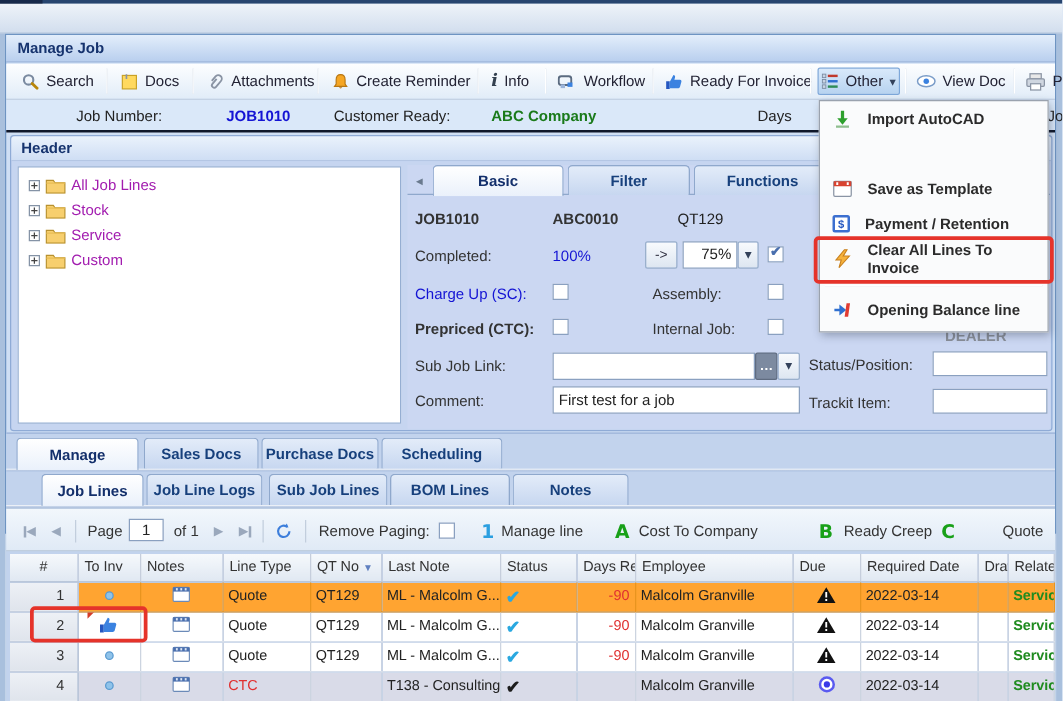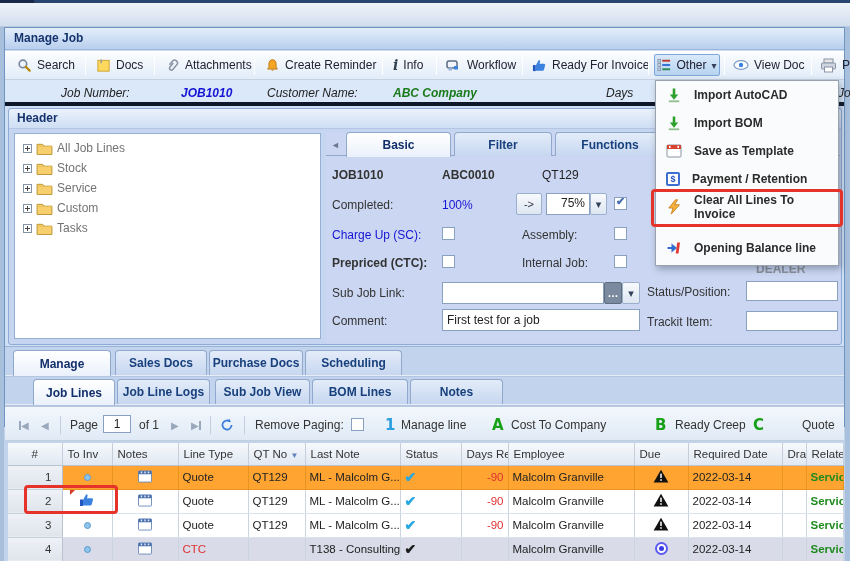--- a/index.html
+++ b/index.html
@@ -18,30 +18,30 @@
 
   .titlebar { position: absolute; left: 0; top: 0; right: 0; height: 22px; background: linear-gradient(#e3eefb,#b9cfee);
     border-bottom: 1px solid #9ab4da; color: #16336e; font-weight: bold; line-height: 21px; padding-left: 9px; }
 
   .toolbar { position: absolute; left: 0; top: 23px; right: 0; height: 29px; background: linear-gradient(#fdfeff,#e1ecf8); border-bottom: 1px solid #c4d2e4; }
   .tb-item { position: absolute; top: 3px; height: 22px; display: flex; align-items: center; gap: 5px; color: #223; cursor: default; padding: 0 3px; }
   .tb-sep { position: absolute; top: 4px; width: 1px; height: 20px; background: #c2cedd; border-right: 1px solid #fff; }
   .tb-btn { border: 1px solid #7da7d9; border-radius: 2px; background: linear-gradient(#d9e9fa,#b7d3f0); }
   .dd-arrow::after { content: "▾"; font-size: 10px; color: #33415a; }
 
-  .info-row { position: absolute; left: 0; top: 52px; right: 0; height: 26px; background: #dae8f9; border-bottom: 4px solid #0f172a; font-style: italic; }
+  .info-row { position: absolute; left: 0; top: 52px; right: 0; height: 26px; background: #dae8f9; border-bottom: 2px solid #0f172a; }
   .info-row span { position: absolute; top: 6px; }
   .v-blue { color: #1414d4; font-weight: bold; }
   .v-green { color: #1a7a1a; font-weight: bold; }
 
   .groupbox { position: absolute; left: 3px; top: 80px; width: 834px; height: 237px; border: 1px solid #8fabd6; border-radius: 3px; background: #c6d5f0; }
   .gb-title { position: absolute; left: 0; top: 0; right: 0; height: 20px; background: linear-gradient(#eaf2fc,#cfdef4); border-bottom: 1px solid #b4c6e4; color: #16336e; font-weight: bold; line-height: 19px; padding-left: 8px; border-radius: 3px 3px 0 0; }
 
   .tree { position: absolute; left: 5px; top: 24px; width: 307px; height: 206px; background: #fff; border: 1px solid #95aed2; padding-top: 4px; }
-  .tree-item { height: 20px; display: flex; align-items: center; gap: 4px; padding-left: 8px; color: #737373; }
+  .tree-item { height: 20px; display: flex; align-items: center; gap: 4px; padding-left: 8px; color: #a21caf; }
   .plusbox { width: 9px; height: 9px; border: 1px solid #8593a6; background: #fff; position: relative; flex: 0 0 9px; }
   .plusbox::before { content: ""; position: absolute; left: 1px; right: 1px; top: 3px; height: 1px; background: #444; }
   .plusbox::after  { content: ""; position: absolute; top: 1px; bottom: 1px; left: 3px; width: 1px; background: #444; }
 
   .rpanel { position: absolute; left: 317px; top: 23px; width: 514px; height: 211px; background: #cbd7f2; }
   .tabstrip { position: absolute; left: 0; top: 0; right: 0; height: 24px; border-bottom: 1px solid #8fa8cc; }
   .tab { position: absolute; top: 0; height: 24px; line-height: 24px; text-align: center; font-weight: bold; font-size: 12px; color: #17407c;
     background: linear-gradient(#e3ecf9,#c7d7f0); border: 1px solid #8fa8cc; border-bottom: none; border-radius: 4px 4px 0 0; }
   .tab.active { background: linear-gradient(#ffffff,#eaf1fb); color: #132f6b; height: 25px; z-index: 2; }
   .scrolltab { position: absolute; left: 2px; top: 5px; width: 15px; height: 16px; color: #6a7a8e; font-size: 9px; line-height: 16px; text-align: center; }
@@ -191,21 +191,21 @@
             <rect x="1.5" y="5" width="14" height="6" rx="1" fill="#cfd6e0" stroke="#8a94a4"></rect>
             <rect x="4.5" y="9" width="8" height="5" fill="#fff" stroke="#8a94a4"></rect>
           </svg>
         <span>P</span>
       </div>
     </div>
 
     <div class="info-row">
       <span style="left:56px">Job Number:</span>
       <span class="v-blue" style="left:176px">JOB1010</span>
-      <span style="left:262px">Customer Name:</span>
+      <span style="left:262px">Customer Ready:</span>
       <span class="v-green" style="left:388px">ABC Company</span>
       <span style="left:601px">Days</span>
       <span style="left:833px">Jo</span>
     </div>
 
     <div class="groupbox">
       <div class="gb-title">Header</div>
 
       <div class="tree">
         <div class="tree-item">
@@ -233,28 +233,20 @@
           <span>Service</span>
         </div>
         <div class="tree-item">
           <span class="plusbox"></span>
           <svg width="17" height="13" viewBox="0 0 18 14">
               <path d="M1 2.5h6l1.5 2H17v9H1z" fill="#f7cf6e" stroke="#b8912f"></path>
               <path d="M1 4.8h16" stroke="#e8bd54"></path>
             </svg>
           <span>Custom</span>
         </div>
-        <div class="tree-item">
-          <span class="plusbox"></span>
-          <svg width="17" height="13" viewBox="0 0 18 14">
-              <path d="M1 2.5h6l1.5 2H17v9H1z" fill="#f7cf6e" stroke="#b8912f"></path>
-              <path d="M1 4.8h16" stroke="#e8bd54"></path>
-            </svg>
-          <span>Tasks</span>
-        </div>
       </div>
 
       <div class="rpanel">
         <div class="tabstrip">
           <span class="scrolltab">◄</span>
           <div class="tab active" style="left:20px;width:105px">Basic</div>
           <div class="tab" style="left:128px;width:98px">Filter</div>
           <div class="tab" style="left:229px;width:110px">Functions</div>
         </div>
 
@@ -297,21 +289,21 @@
 
     <div class="lower">
       <div class="tab active" style="left:8px;top:3px;width:98px;height:26px;line-height:26px">Manage</div>
       <div class="tab" style="left:110px;top:3px;width:92px;height:25px;line-height:25px">Sales Docs</div>
       <div class="tab" style="left:204px;top:3px;width:94px;height:25px;line-height:25px">Purchase Docs</div>
       <div class="tab" style="left:300px;top:3px;width:97px;height:25px;line-height:25px">Scheduling</div>
       <div class="strip-line" style="top:28px"></div>
 
       <div class="tab" style="left:112px;top:32px;width:93px;height:25px;line-height:25px">Job Line Logs</div>
       <div class="tab active" style="left:28px;top:32px;width:82px;height:26px;line-height:26px">Job Lines</div>
-      <div class="tab" style="left:210px;top:32px;width:95px;height:25px;line-height:25px">Sub Job View</div>
+      <div class="tab" style="left:210px;top:32px;width:95px;height:25px;line-height:25px">Sub Job Lines</div>
       <div class="tab" style="left:307px;top:32px;width:96px;height:25px;line-height:25px">BOM Lines</div>
       <div class="tab" style="left:405px;top:32px;width:93px;height:25px;line-height:25px">Notes</div>
       <div class="strip-line" style="top:57px"></div>
 
       <div class="pager">
         <span class="pg-el" style="left:14px">
             <span class="pgbar"></span>
             <span class="pgtri">◀</span>
           </span>
         <span class="pg-el" style="left:36px">
@@ -491,28 +483,20 @@
 
   <div class="menu">
     <div class="menu-item" style="top:0">
       <svg class="ico" width="16" height="16" viewBox="0 0 16 16">
           <path d="M8 1.5v7" stroke="#2da02d" stroke-width="2.6"></path>
           <path d="M3.8 7.5l4.2 5.3 4.2-5.3z" fill="#2da02d"></path>
           <rect x="2.8" y="13.4" width="10.4" height="1.8" fill="#8fbf8f"></rect>
         </svg>
       <span>Import AutoCAD</span>
     </div>
-    <div class="menu-item" style="top:28px">
-      <svg class="ico" width="16" height="16" viewBox="0 0 16 16">
-          <path d="M8 1.5v7" stroke="#2da02d" stroke-width="2.6"></path>
-          <path d="M3.8 7.5l4.2 5.3 4.2-5.3z" fill="#2da02d"></path>
-          <rect x="2.8" y="13.4" width="10.4" height="1.8" fill="#8fbf8f"></rect>
-        </svg>
-      <span>Import BOM</span>
-    </div>
     <div class="menu-item" style="top:56px">
       <svg class="ico" width="16" height="14" viewBox="0 0 16 14">
           <rect x="1" y="1" width="14" height="12" rx="1" fill="#fff" stroke="#8a94a4"></rect>
           <rect x="1" y="1" width="14" height="4" fill="#d84330"></rect>
           <rect x="3" y="1.8" width="1.6" height="2.2" fill="#fff"></rect>
           <rect x="11.4" y="1.8" width="1.6" height="2.2" fill="#fff"></rect>
         </svg>
       <span>Save as Template</span>
     </div>
     <div class="menu-item" style="top:84px">

